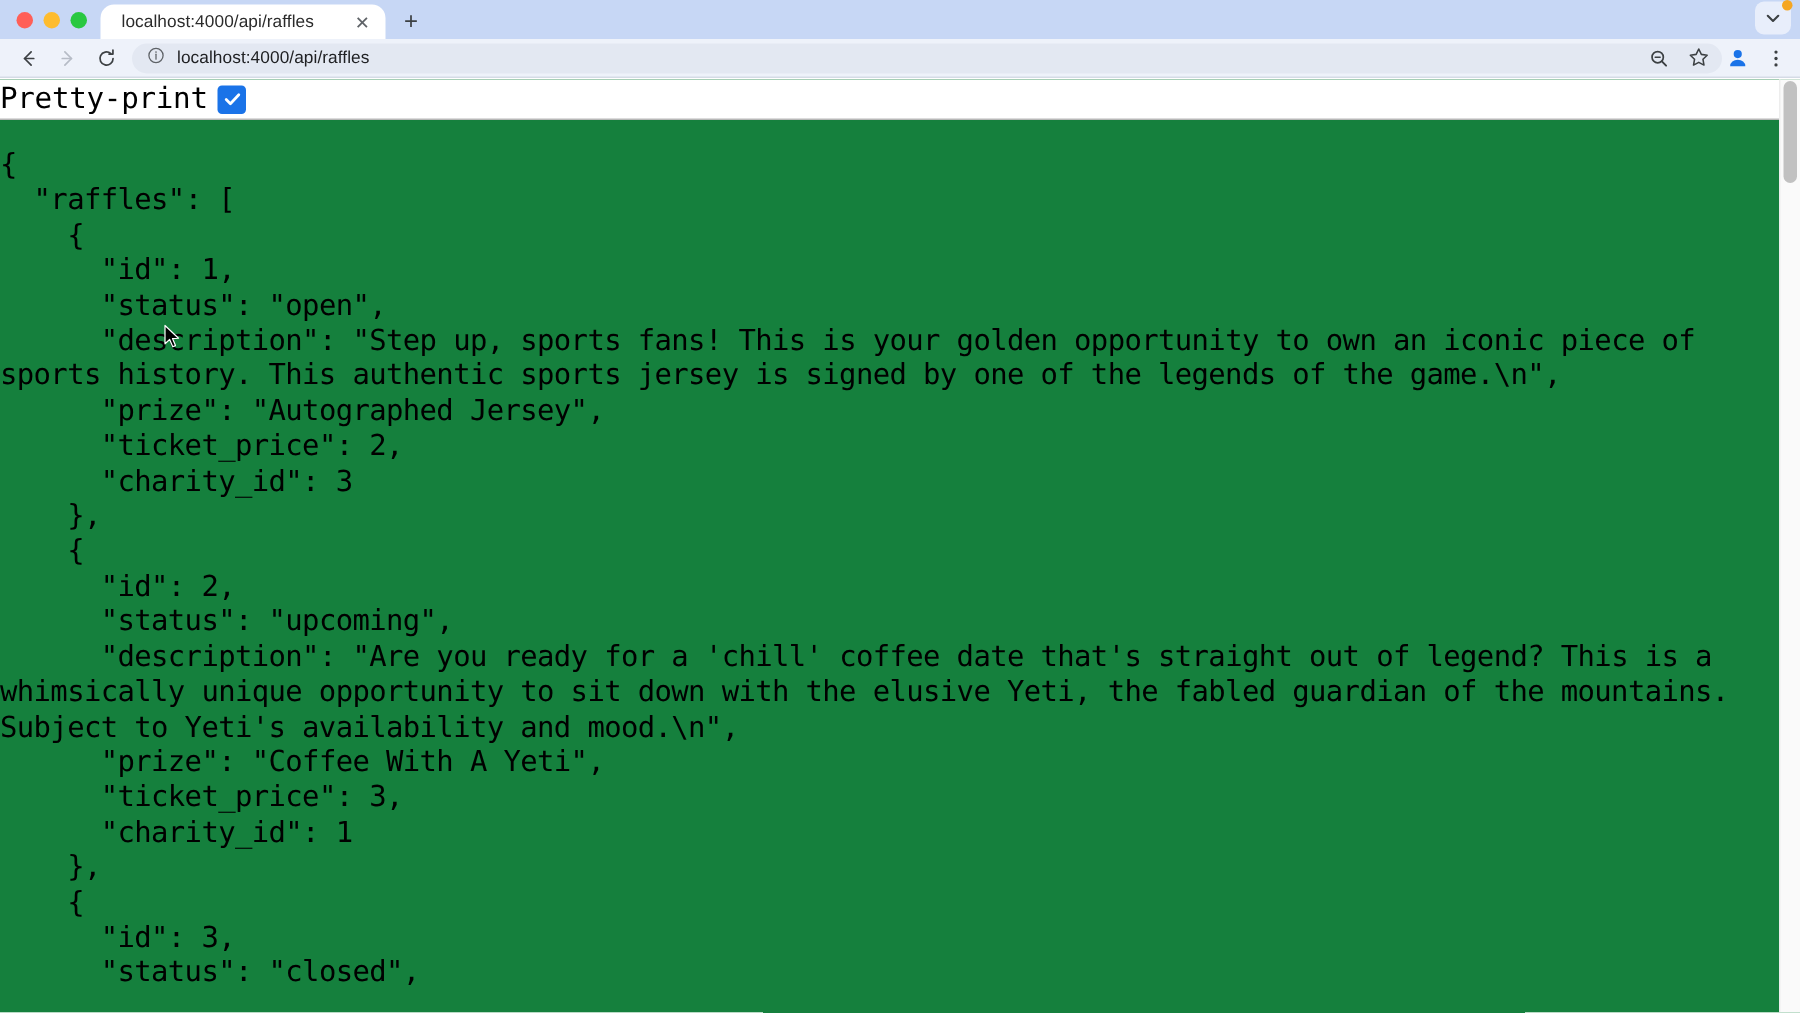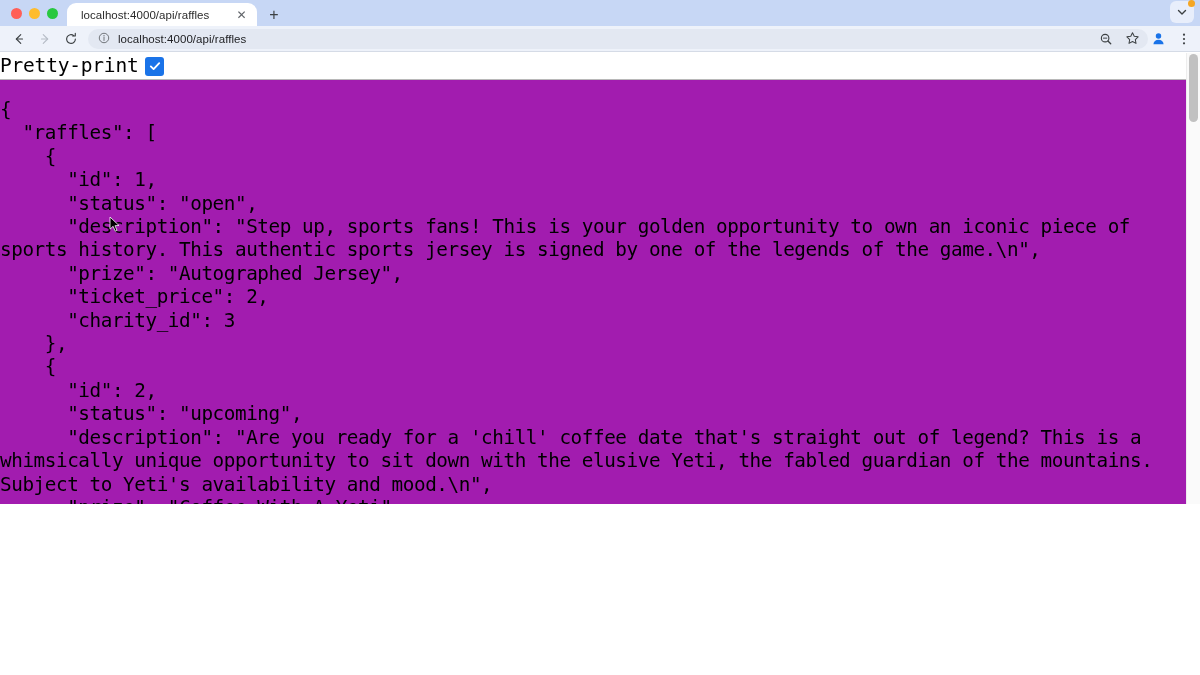--- a/index.html
+++ b/index.html
@@ -7,21 +7,21 @@
   html, body {
     width: 1200px;
     height: 675px;
     overflow: hidden;
     background: #ffffff;
     font-family: "Liberation Sans", sans-serif;
   }
 
   #app {
     width: 1200px;
-    height: 504px;
+    height: 675px;
     position: relative;
     overflow: hidden;
     background: #ffffff;
   }
 
   
   .chrome-tabstrip {
     height: 26px;
     background: #c7d7f5;
     display: flex;
@@ -144,21 +144,21 @@
     display: flex; align-items: center; justify-content: center;
   }
 
   
   .page {
     position: absolute;
     top: 53px;
     left: 0;
     width: 1200px;
     height: 622px;
-    background: #a21caf;
+    background: #15803d;
     overflow: hidden;
   }
 
   .prettyprint-bar {
     height: 27px;
     display: flex;
     align-items: center;
     gap: 7px;
     padding-left: 0px;
     border-bottom: 1px solid #b8b8b8;

